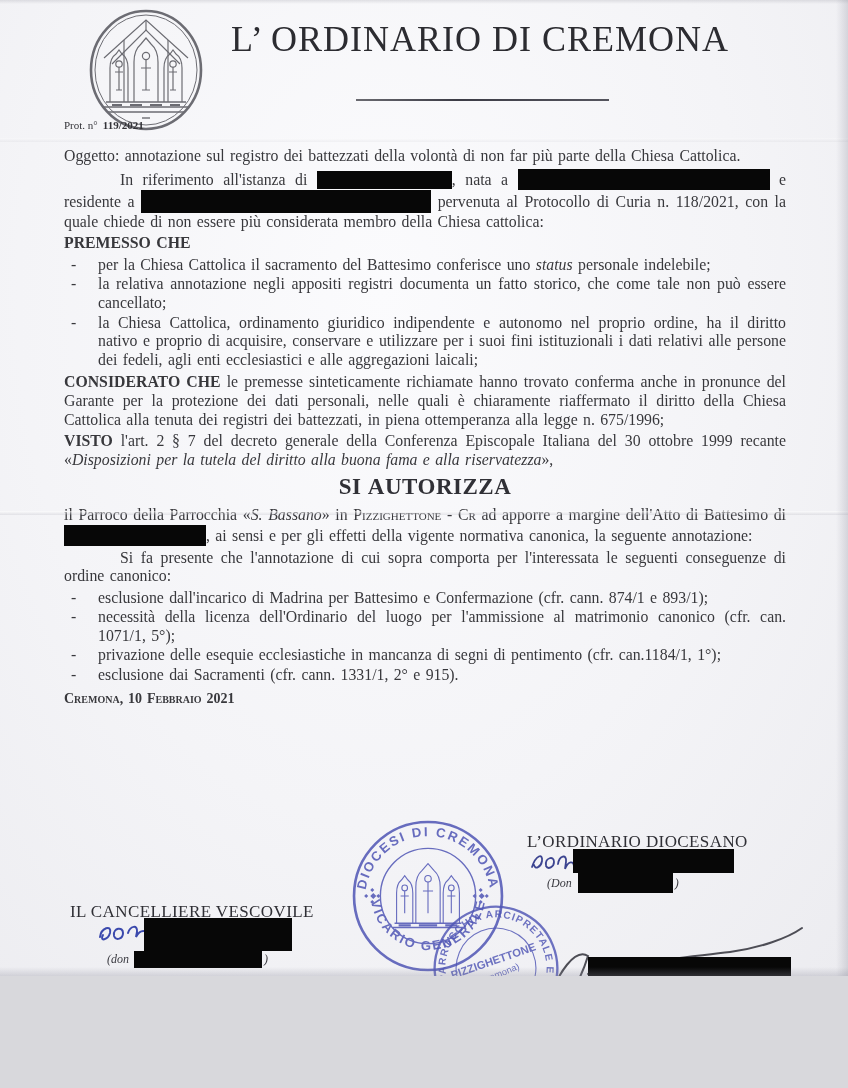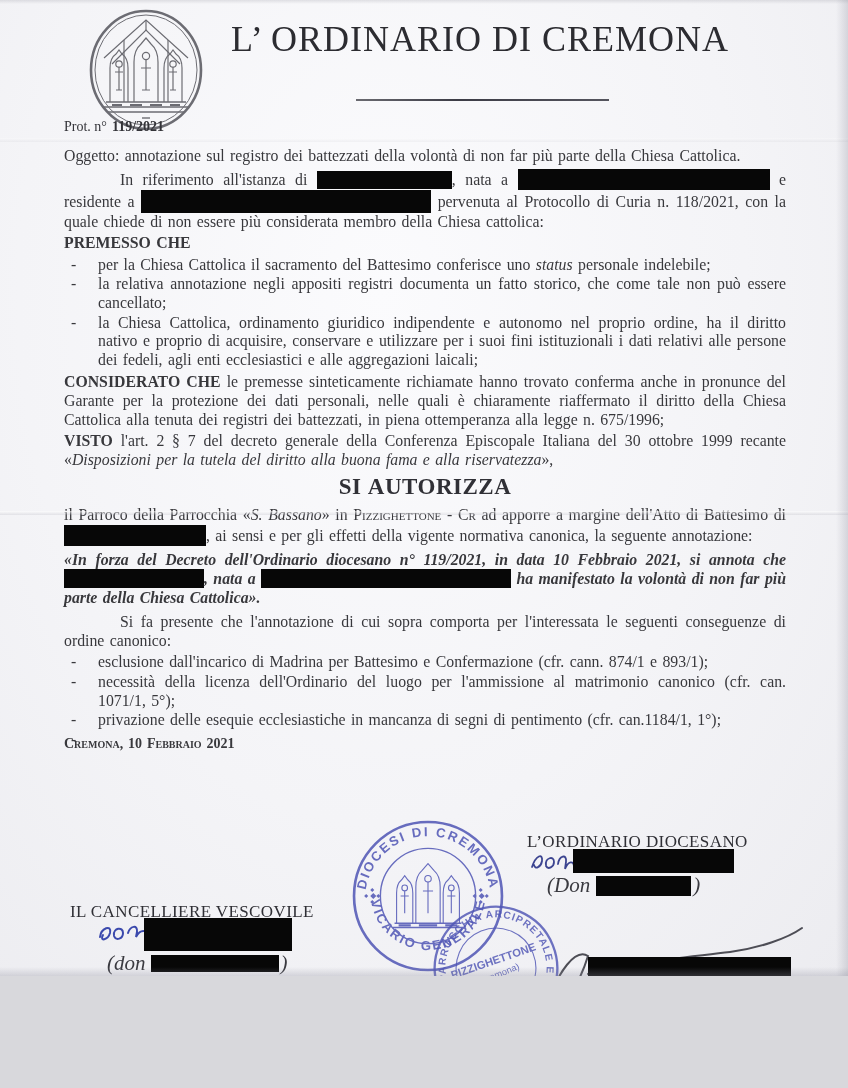--- a/index.html
+++ b/index.html
@@ -16,21 +16,21 @@
   .edge-bottom{position:absolute;left:0;bottom:0;width:100%;height:9px;pointer-events:none;
     background:linear-gradient(180deg, rgba(0,0,0,0), rgba(140,140,155,.30));}
   .edge-top{position:absolute;left:0;top:0;width:100%;height:4px;pointer-events:none;
     background:linear-gradient(180deg, rgba(150,150,160,.25), rgba(0,0,0,0));}
 
   .seal{position:absolute;left:86px;top:6px;}
   .title{position:absolute;left:200px;top:18px;width:560px;text-align:center;
     font-size:36px;font-weight:400;letter-spacing:1px;color:#2c2c31;margin:0;}
   .rule{position:absolute;left:356px;top:99px;width:253px;height:2px;
     background:linear-gradient(90deg,#6a6a70,#3c3c46 40%,#55555e);}
-  .prot{position:absolute;left:64px;top:119px;font-size:14px;color:#333338;}
+  .prot{position:absolute;left:64px;top:119px;font-size:11px;color:#333338;}
   .prot b{margin-left:5px;}
 
   .doc{position:absolute;left:64px;top:147px;width:722px;
     font-size:15.8px;line-height:18.6px;word-spacing:1.4px;color:#38383c;}
   .doc p{margin:0 0 3px 0;}
   .just{text-align:justify;}
   .ind{text-indent:56px;}
   .lead{font-weight:bold;}
   .sc{font-variant:small-caps;}
   .hline{margin:4px 0 2px 0;font-weight:bold;}
@@ -46,21 +46,21 @@
   .rx-nata{width:252px;height:21px;vertical-align:-5px;}
   .rx-res{width:290px;height:23px;vertical-align:-6px;}
   .rx-batt{width:142px;height:21px;vertical-align:-5px;}
   .rx-qche{width:140px;height:19px;}
   .rx-qnata{width:250px;height:19px;}
 
   
   .abs{position:absolute;}
   .blackbox{position:absolute;background:#070707;}
   .sig-label{font-size:17px;letter-spacing:.4px;color:#2f2f35;white-space:nowrap;}
-  .paren{font-style:italic;font-size:21px;color:#3a3a40;display:flex;align-items:center;white-space:nowrap;}
+  .paren{font-style:italic;font-size:12px;color:#3a3a40;display:flex;align-items:center;white-space:nowrap;}
   .paren .pbox{display:inline-block;background:#070707;}
   .navy{color:#2c3560;font-weight:bold;}
   .footnote{position:absolute;left:64px;top:986px;width:500px;
     font-size:14.6px;line-height:16.5px;font-weight:bold;color:#2c3560;}
   .footnote .l2{padding-left:16px;}
   .parroco-label{position:absolute;left:597px;top:1020px;font-size:13px;letter-spacing:.8px;}
   .sigline{position:absolute;left:538px;top:1002px;width:232px;height:2px;background:#5a5a60;}
 </style>
 </head>
 <body>
@@ -144,43 +144,38 @@
 
     <p class="just">
       <span>il Parroco della Parrocchia «</span><i>S. Bassano</i><span>» in</span>
       <span class="sc">Pizzighettone</span>
       <span>-</span>
       <span class="sc">Cr</span>
       <span>ad apporre a margine dell'Atto di Battesimo di</span>
       <span class="rx rx-batt"></span><span>, ai sensi e per gli effetti della vigente normativa canonica, la seguente annotazione:</span>
     </p>
 
-    <p class="just quote">
-      <span>«In forza del Decreto dell'Ordinario diocesano n° 119/2021, in data 10 Febbraio 2021, si annota che</span>
-      <span class="rx rx-qche"></span><span>, nata a</span>
-      <span class="rx rx-qnata"></span>
-      <span>ha manifestato la volontà di non far più parte della Chiesa Cattolica».</span>
-    </p>
 
     <p class="just ind"><span>Si fa presente che l'annotazione di cui sopra comporta per l'interessata le seguenti conseguenze di ordine canonico:</span></p>
 
     <div class="li">
       <span class="marker">-</span>
       <span>esclusione dall'incarico di Madrina per Battesimo e Confermazione (cfr. cann. 874/1 e 893/1);</span>
     </div>
     <div class="li">
       <span class="marker">-</span>
       <span>necessità della licenza dell'Ordinario del luogo per l'ammissione al matrimonio canonico (cfr. can. 1071/1, 5°);</span>
     </div>
     <div class="li">
       <span class="marker">-</span>
       <span>privazione delle esequie ecclesiastiche in mancanza di segni di pentimento (cfr. can.1184/1, 1°);</span>
     </div>
     <div class="li">
       <span class="marker">-</span>
+      <span>esclusione dai Sacramenti (cfr. cann. 1331/1, 2° e 915).</span>
     </div>
 
     <p class="dateline">Cremona, 10 Febbraio 2021</p>
   </div>
 
   <svg class="abs" style="left:352px;top:820px;opacity:.85" width="152" height="152" viewBox="0 0 150 150">
     <defs>
       <path id="arcTop" d="M13,78 A62,62 0 0 1 137,78"></path>
       <path id="arcBot" d="M19,82 A57,57 0 0 0 131,82"></path>
     </defs>

